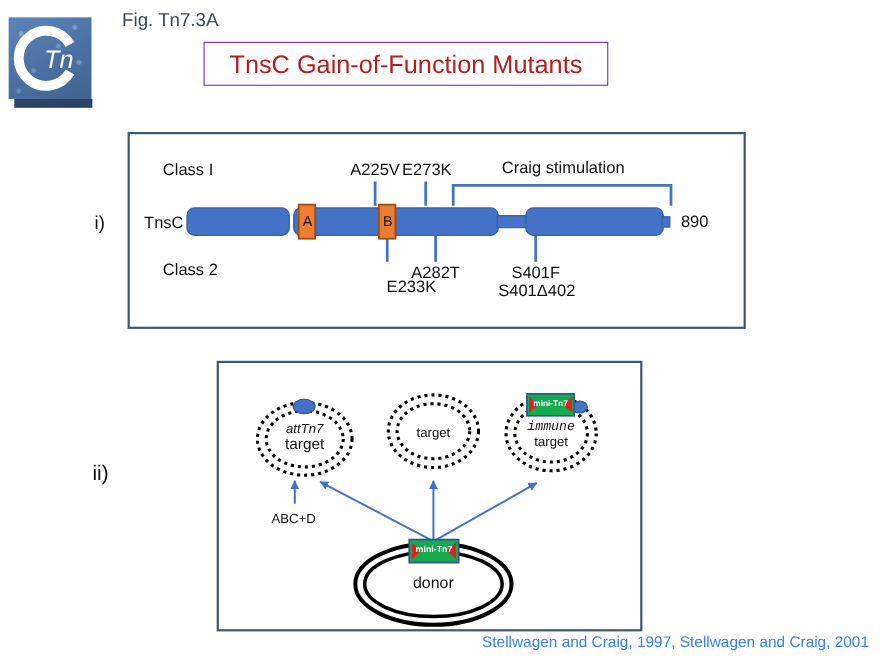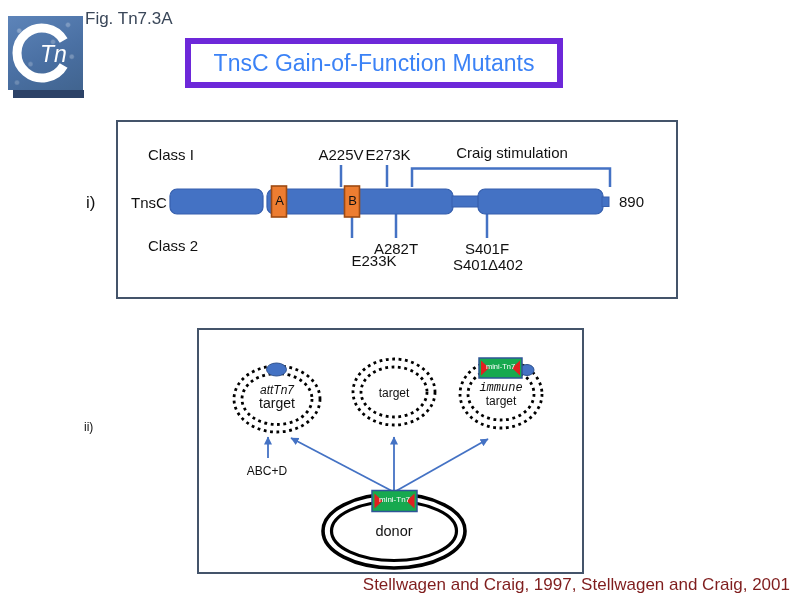--- a/index.html
+++ b/index.html
@@ -4,39 +4,39 @@
 <style>
   html,body{margin:0;padding:0;}
   body{width:800px;height:600px;position:relative;background:#ffffff;overflow:hidden;
        font-family:"Liberation Sans",sans-serif;}
   .lbl{position:absolute;white-space:nowrap;color:#111;z-index:3;}
   .ctr{transform:translateX(-50%);text-align:center;}
   .panel{position:absolute;border:2px solid #44546a;background:#ffffff;z-index:1;}
   #panel-i{left:116px;top:120px;width:558px;height:175px;}
   #panel-ii{left:197px;top:328px;width:383px;height:242px;}
   #shape-layer{position:absolute;left:0;top:0;width:800px;height:600px;z-index:2;pointer-events:none;}
-  #title-box{position:absolute;left:185px;top:38px;width:366px;height:38px;border:6px solid #6d28d9;
-             color:#3b82f6;font-size:23px;display:flex;align-items:center;justify-content:center;z-index:1;}
+  #title-box{position:absolute;left:185px;top:38px;width:366px;height:38px;border:1px solid #6d28d9;
+             color:#b91c1c;font-size:23px;display:flex;align-items:center;justify-content:center;z-index:1;}
   #logo{position:absolute;left:8px;top:16px;width:76px;height:84px;z-index:1;font-style:italic;}
   #logo-square{position:absolute;left:0;top:0;width:75px;height:74px;background-color:#4d73a6;
     background-image:
       radial-gradient(circle at 15% 20%, rgba(255,255,255,.30) 0 1.5px, transparent 3px),
       radial-gradient(circle at 80% 12%, rgba(255,255,255,.25) 0 1.5px, transparent 3px),
       radial-gradient(circle at 60% 35%, rgba(255,255,255,.22) 0 1.5px, transparent 3px),
       radial-gradient(circle at 30% 65%, rgba(255,255,255,.22) 0 1.5px, transparent 3px),
       radial-gradient(circle at 85% 55%, rgba(255,255,255,.25) 0 1.5px, transparent 3px),
       radial-gradient(circle at 50% 85%, rgba(255,255,255,.22) 0 1.5px, transparent 3px),
       radial-gradient(circle at 12% 90%, rgba(255,255,255,.2) 0 1.5px, transparent 3px),
       linear-gradient(155deg,#5d84b9 0%,#4a70a3 55%,#41648f 100%);}
   #logo-shadow{position:absolute;left:5px;top:74px;width:71px;height:8px;background:#2c4267;}
   #logo-tn{position:absolute;left:32px;top:25px;color:#ffffff;font-size:23px;z-index:2;}
-  .fig-label{left:85px;top:9px;font-size:17px;color:#3a4759;}
-  .footer{right:10px;top:575px;font-size:17px;color:#7f1d1d;}
+  .fig-label{left:111px;top:9px;font-size:17px;color:#3a4759;}
+  .footer{right:10px;top:575px;font-size:14px;color:#3b82f6;}
   .sm{font-size:15px;}
-  .mini-lbl{font-size:7.5px;font-weight:normal;color:#ffffff;letter-spacing:0;}
+  .mini-lbl{font-size:7.5px;font-weight:bold;color:#ffffff;letter-spacing:0;}
   .it{font-style:italic;}
 </style>
 </head>
 <body>
 
 <div id="logo">
   <div id="logo-square">
     <svg width="75" height="74" viewBox="0 0 75 74">
       <path d="M55.65,24.5 A25,25 0 1 0 55.65,49.5" fill="none" stroke="#ffffff" stroke-width="9"></path>
     </svg>
@@ -117,21 +117,21 @@
 <div class="lbl sm ctr" style="left:512px;top:144px;">Craig stimulation</div>
 <div class="lbl sm" style="left:619px;top:193px;">890</div>
 <div class="lbl ctr" style="left:279.5px;top:193px;font-size:13px;">A</div>
 <div class="lbl ctr" style="left:352.5px;top:193px;font-size:13px;">B</div>
 <div class="lbl sm" style="left:148px;top:237px;">Class 2</div>
 <div class="lbl sm ctr" style="left:352px;top:252px;padding-left:44px;">E233K</div>
 <div class="lbl sm ctr" style="left:396px;top:240px;">A282T</div>
 <div class="lbl sm ctr" style="left:487px;top:240px;">S401F</div>
 <div class="lbl sm ctr" style="left:488px;top:256px;">S401Δ402</div>
 
-<div class="lbl" style="left:84px;top:420px;font-size:12px;">ii)</div>
+<div class="lbl" style="left:84px;top:420px;font-size:19px;">ii)</div>
 <div class="lbl ctr it" style="left:277px;top:383px;font-size:12px;">attTn7</div>
 <div class="lbl ctr" style="left:277px;top:395px;font-size:14px;">target</div>
 <div class="lbl ctr" style="left:394px;top:386px;font-size:12px;">target</div>
 <div class="lbl ctr it" style="left:501px;top:381px;font-size:12px;font-family:Liberation Mono, monospace;">immune</div>
 <div class="lbl ctr" style="left:501px;top:394px;font-size:12px;">target</div>
 <div class="lbl ctr mini-lbl" style="left:500.5px;top:362px;">mini-Tn7</div>
 <div class="lbl ctr" style="left:267px;top:464px;font-size:12px;">ABC+D</div>
 <div class="lbl ctr" style="left:394px;top:523px;font-size:14.5px;">donor</div>
 <div class="lbl ctr mini-lbl" style="left:394.5px;top:495px;font-size:8px;">mini-Tn7</div>
 

